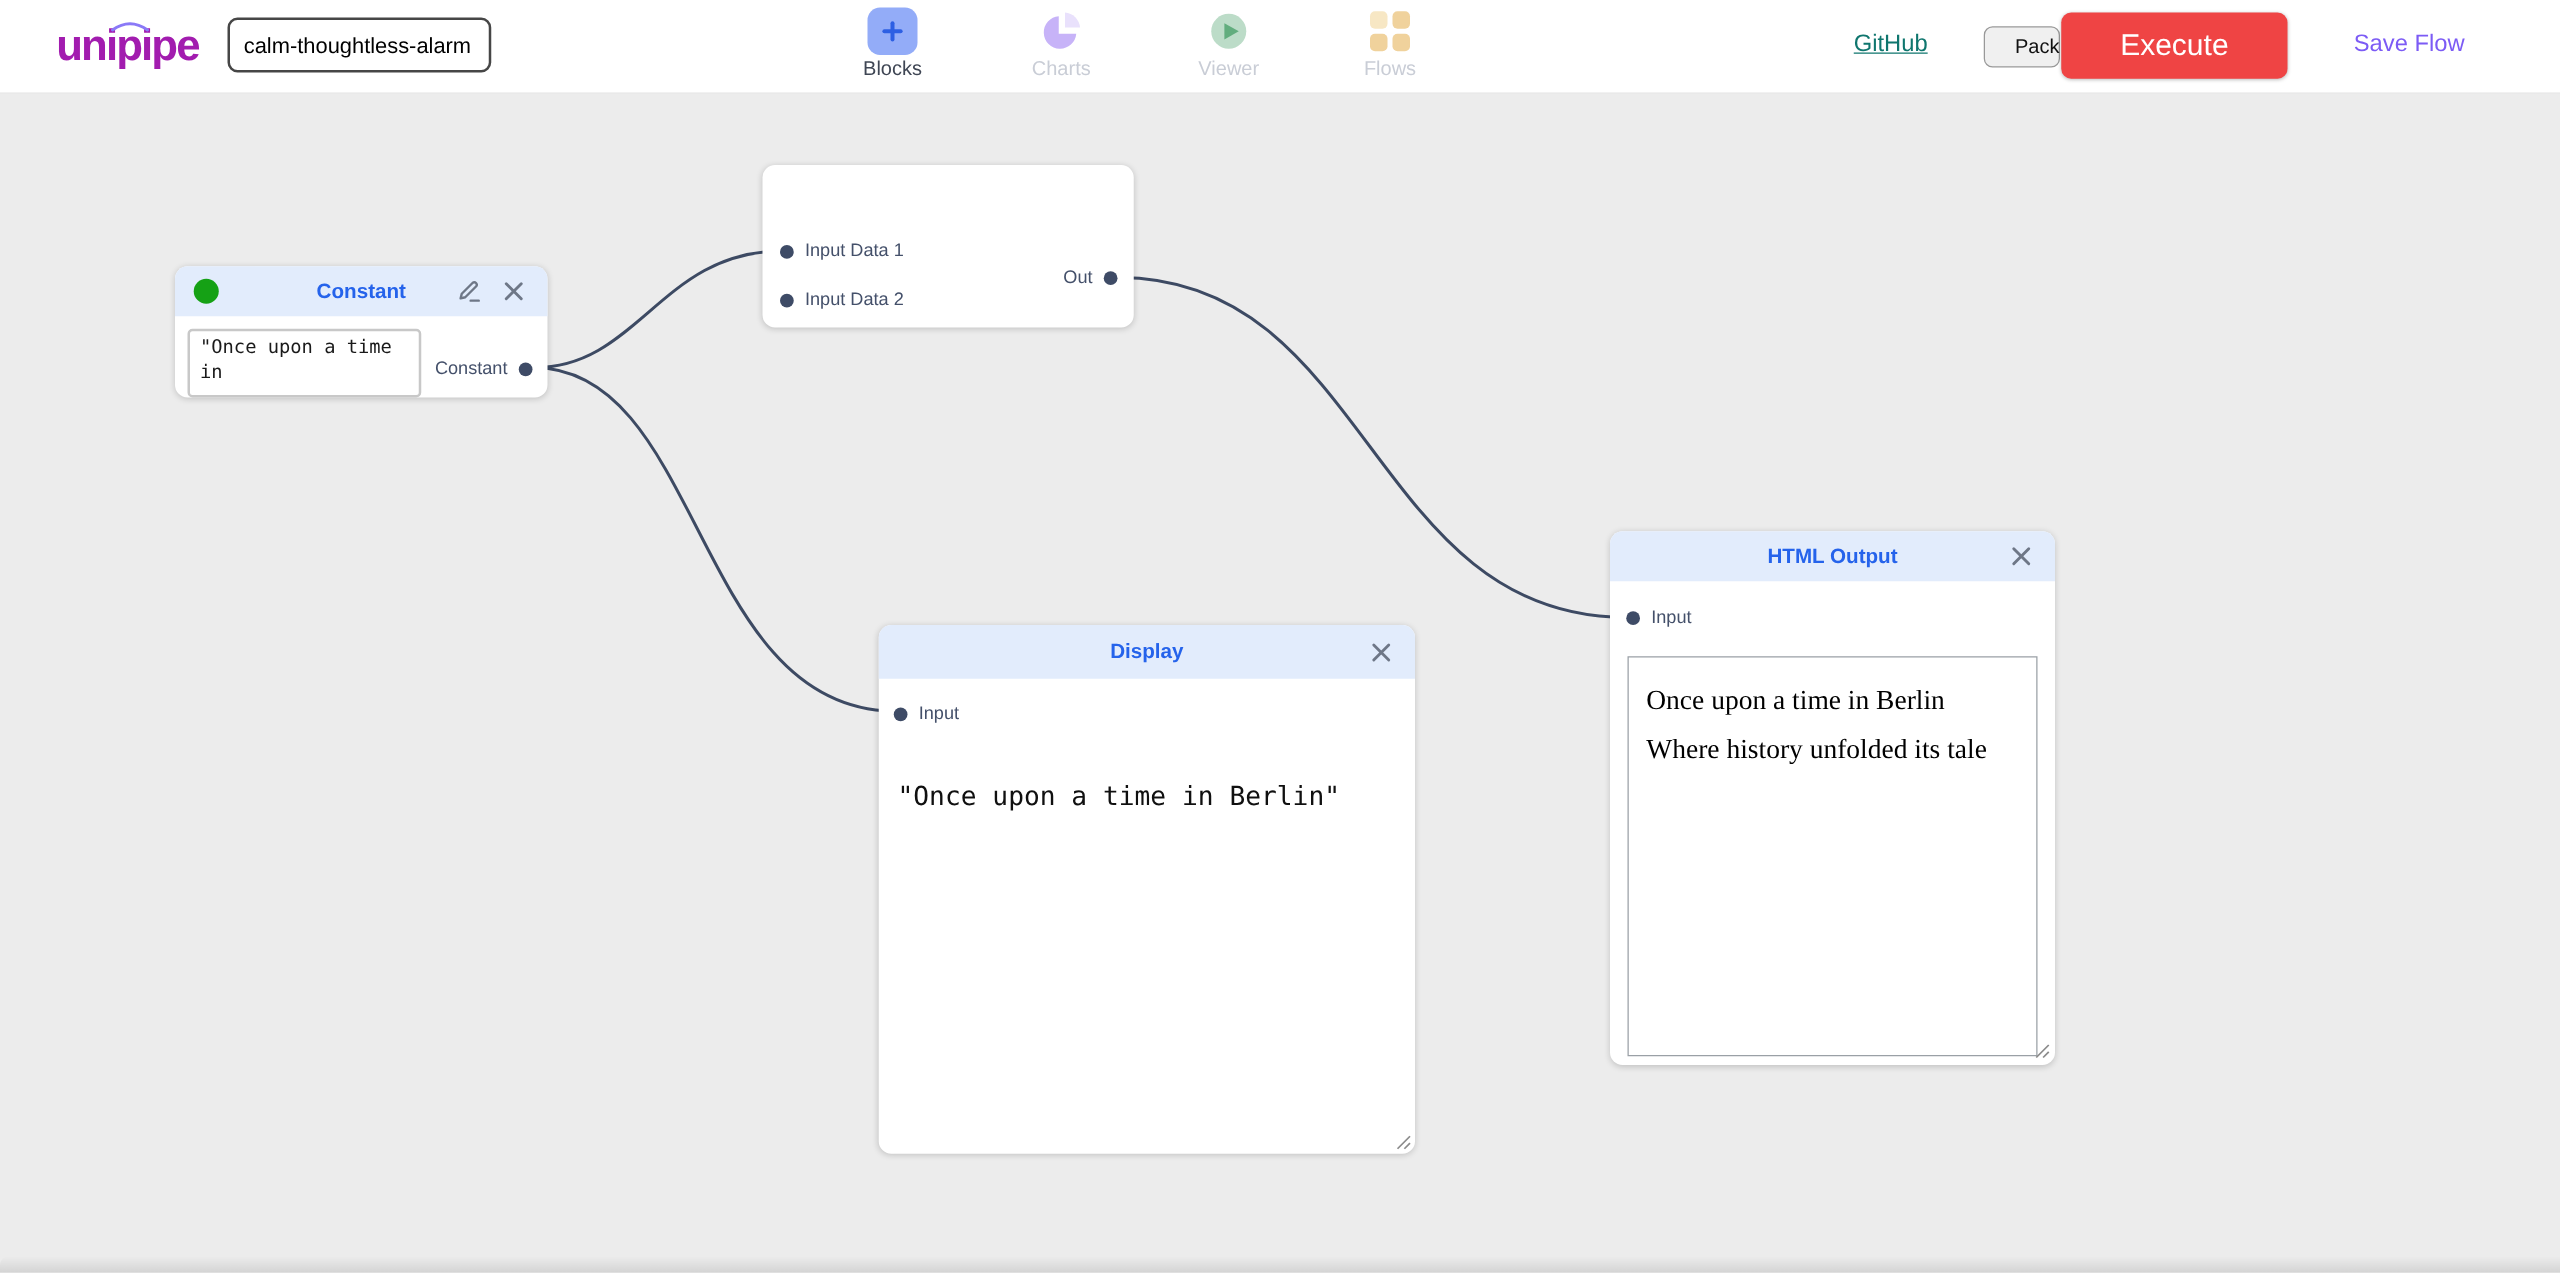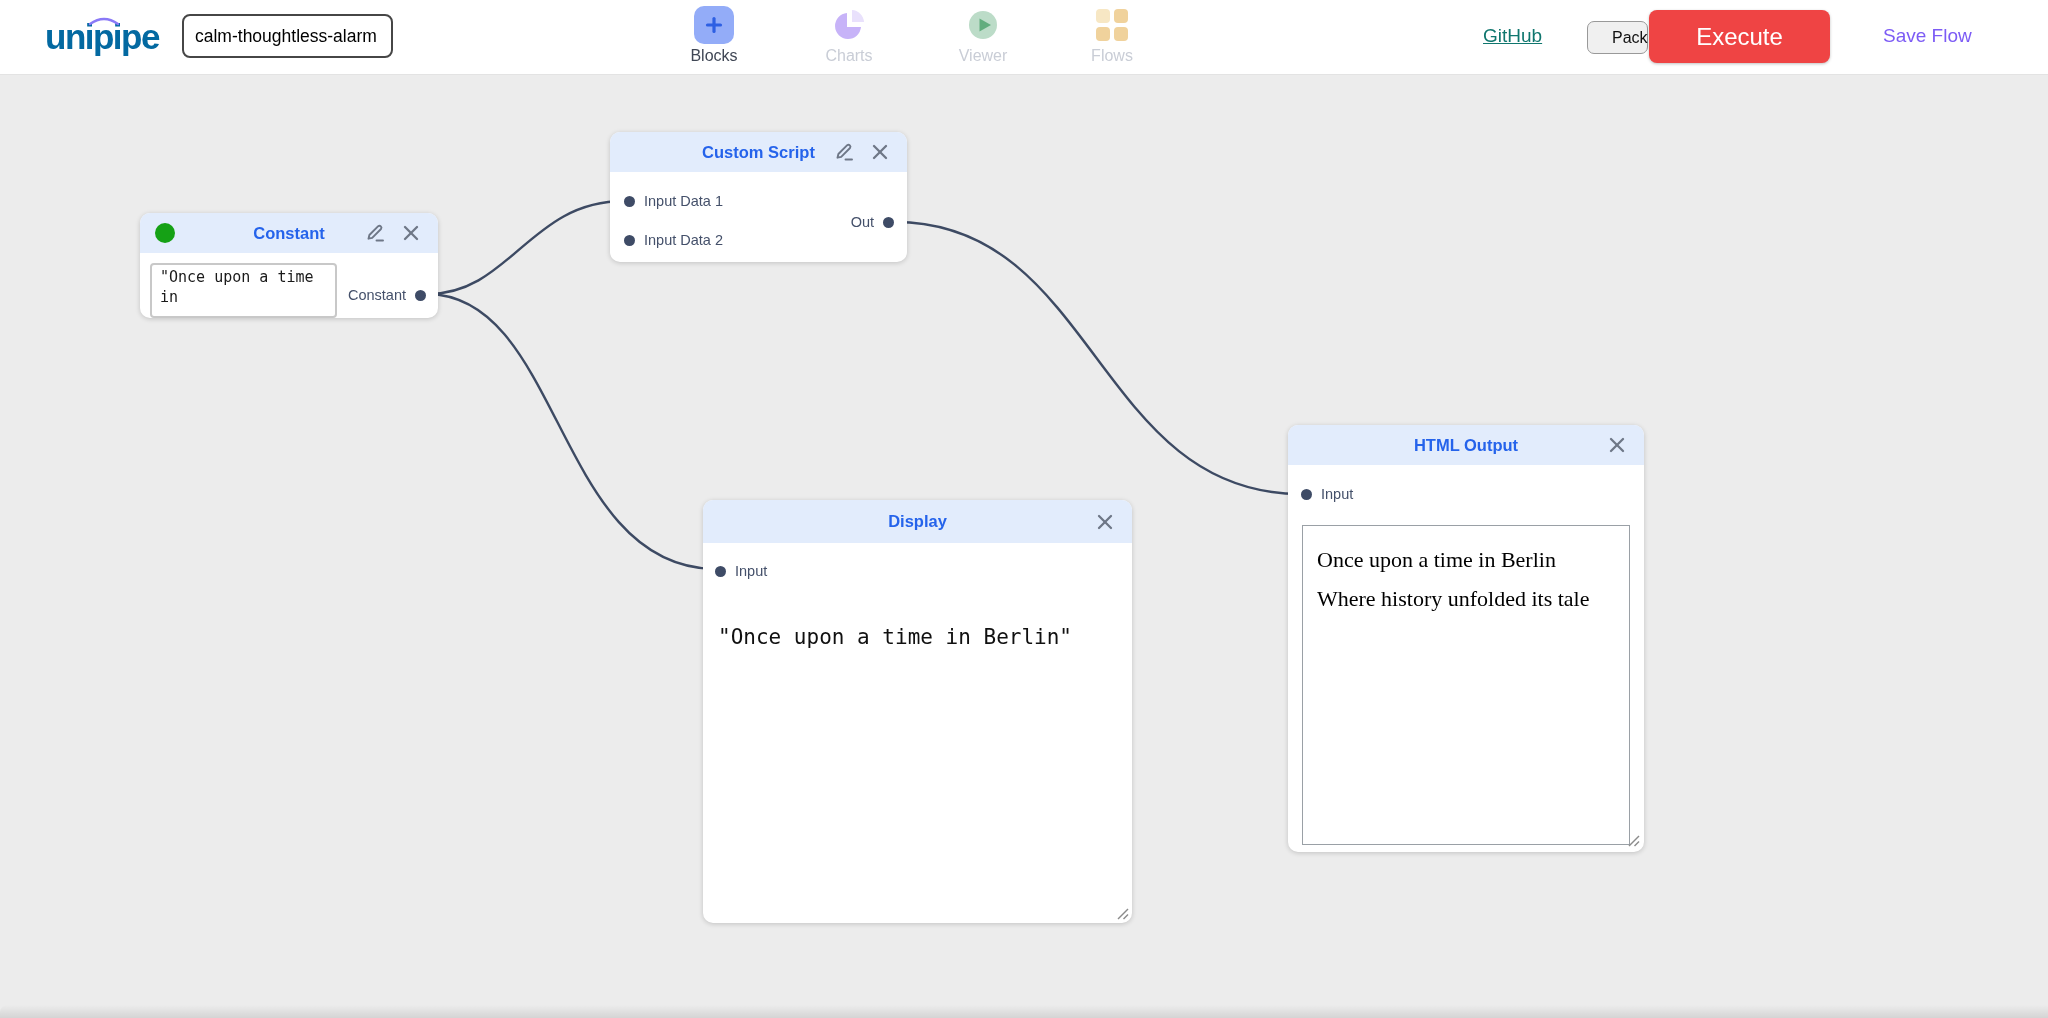--- a/index.html
+++ b/index.html
@@ -3,21 +3,21 @@
 <meta charset="utf-8">
 <style>
   * { margin:0; padding:0; box-sizing:border-box; }
   html,body { width:2048px; height:1018px; overflow:hidden;
     font-family:"Liberation Sans", sans-serif; background:#ececec; }
 
   
   .topbar { position:absolute; left:0; top:0; width:2048px; height:75px;
     background:#ffffff; border-bottom:1px solid #e3e3e3; z-index:50; }
   .logo { position:absolute; left:45px; top:11px; width:140px; height:52px;
-    font-size:35px; font-weight:800; letter-spacing:-1.5px; color:#0369a1; line-height:52px; }
+    font-size:35px; font-weight:800; letter-spacing:-1.5px; color:#a21caf; line-height:52px; }
   .logo svg { position:absolute; left:0; top:2px; }
   .flowname { position:absolute; left:182px; top:14px; width:211px; height:44px;
     border:2px solid #464646; border-radius:8px; font-size:17.5px; color:#000000;
     padding:0 11px; background:#fff; font-family:"Liberation Sans",sans-serif; }
 
   .nav-item { position:absolute; top:6px; width:100px; margin-left:-50px;
     text-align:center; cursor:pointer; }
   .nav-icon { width:40px; height:38px; margin:0 auto; border-radius:10px;
     display:flex; align-items:center; justify-content:center; }
   .ic-blocks { background:#93acf8; }
@@ -168,31 +168,20 @@
       </svg>
     </div>
     <textarea class="const-ta" style="">"Once upon a time in</textarea>
     <div class="port-row" style="right:12px; top:74px;">
       <span>Constant</span>
       <span class="port-dot"></span>
     </div>
   </section>
 
   <section class="node node-script">
-    <div class="node-header">
-      <div class="node-title">Custom Script</div>
-      <svg class="hdr-icon" style="right:52px" viewBox="0 0 22 22">
-        <path d="M14.2 4.2 a2 2 0 0 1 2.8 2.8 L8.2 15.8 4.5 16.7 5.4 13 Z" fill="none" stroke="#6e7787" stroke-width="1.9" stroke-linejoin="round"></path>
-        <line x1="12.5" y1="18.5" x2="19" y2="18.5" stroke="#6e7787" stroke-width="1.9" stroke-linecap="round"></line>
-      </svg>
-      <svg class="hdr-icon" style="right:16px" viewBox="0 0 22 22">
-        <line x1="5" y1="5" x2="17" y2="17" stroke="#6e7787" stroke-width="2.3" stroke-linecap="round"></line>
-        <line x1="17" y1="5" x2="5" y2="17" stroke="#6e7787" stroke-width="2.3" stroke-linecap="round"></line>
-      </svg>
-    </div>
     <div class="port-row" style="left:14px; top:61px;">
       <span class="port-dot"></span>
       <span>Input Data 1</span>
     </div>
     <div class="port-row" style="left:14px; top:100px;">
       <span class="port-dot"></span>
       <span>Input Data 2</span>
     </div>
     <div class="port-row" style="right:13px; top:82px;">
       <span>Out</span>

